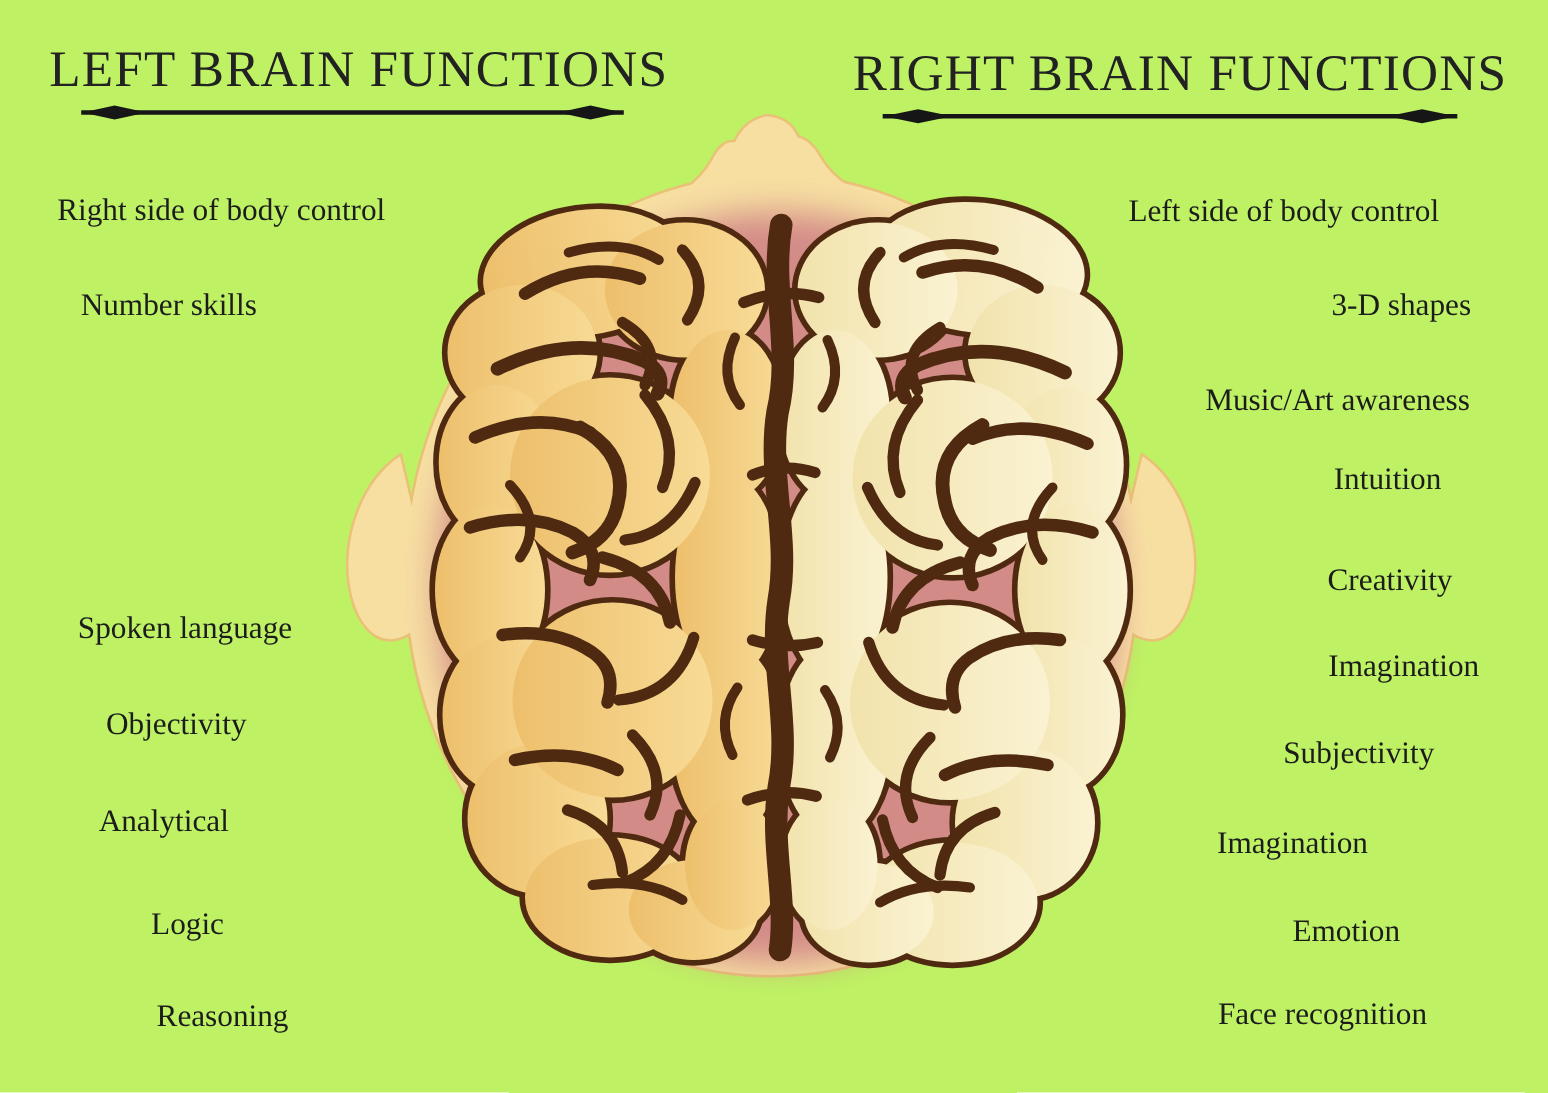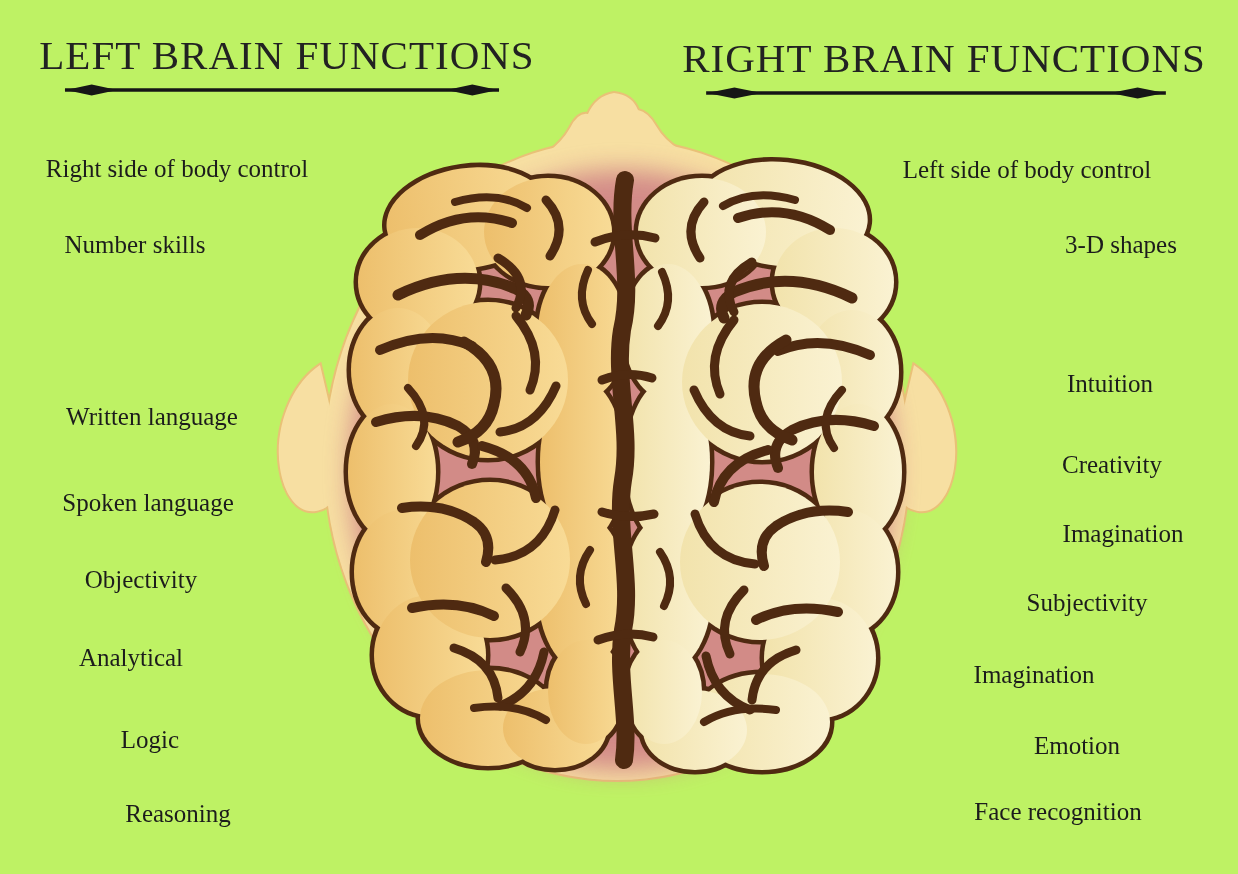--- a/index.html
+++ b/index.html
@@ -168,29 +168,29 @@
       <path d="M 375,100 C 366,150 384,200 372,250 C 364,300 382,350 373,400 C 365,450 383,500 373,550 C 366,595 380,640 374,680" stroke-width="18"></path>
       <path d="M 345,162 q 30,-12 60,-4" stroke-width="9"></path>
       <path d="M 352,300 q 25,-10 50,-2" stroke-width="9"></path>
       <path d="M 352,432 q 26,8 52,2" stroke-width="9"></path>
       <path d="M 348,560 q 28,-10 55,-3" stroke-width="9"></path>
     </g>
   </svg>
 
   <span class="fn" style="left:177px;top:169px;">Right side of body control</span>
   <span class="fn" style="left:135px;top:245px;">Number skills</span>
-  <span class="fn" style="left:152px;top:417px;">Written language</span>
   <span class="fn" style="left:141px;top:580px;">Objectivity</span>
   <span class="fn" style="left:148px;top:503px;">Spoken language</span>
   <span class="fn" style="left:131px;top:658px;">Analytical</span>
   <span class="fn" style="left:150px;top:740px;">Logic</span>
   <span class="fn" style="left:178px;top:814px;">Reasoning</span>
 
   <span class="fn" style="left:1027px;top:170px;">Left side of body control</span>
   <span class="fn" style="left:1121px;top:245px;">3-D shapes</span>
+  <span class="fn" style="left:1070px;top:321px;">Music/Art awareness</span>
   <span class="fn" style="left:1110px;top:384px;">Intuition</span>
   <span class="fn" style="left:1112px;top:465px;">Creativity</span>
   <span class="fn" style="left:1123px;top:534px;">Imagination</span>
   <span class="fn" style="left:1087px;top:603px;">Subjectivity</span>
   <span class="fn" style="left:1034px;top:675px;">Imagination</span>
   <span class="fn" style="left:1077px;top:746px;">Emotion</span>
   <span class="fn" style="left:1058px;top:812px;">Face recognition</span>
 
 </div>
 

